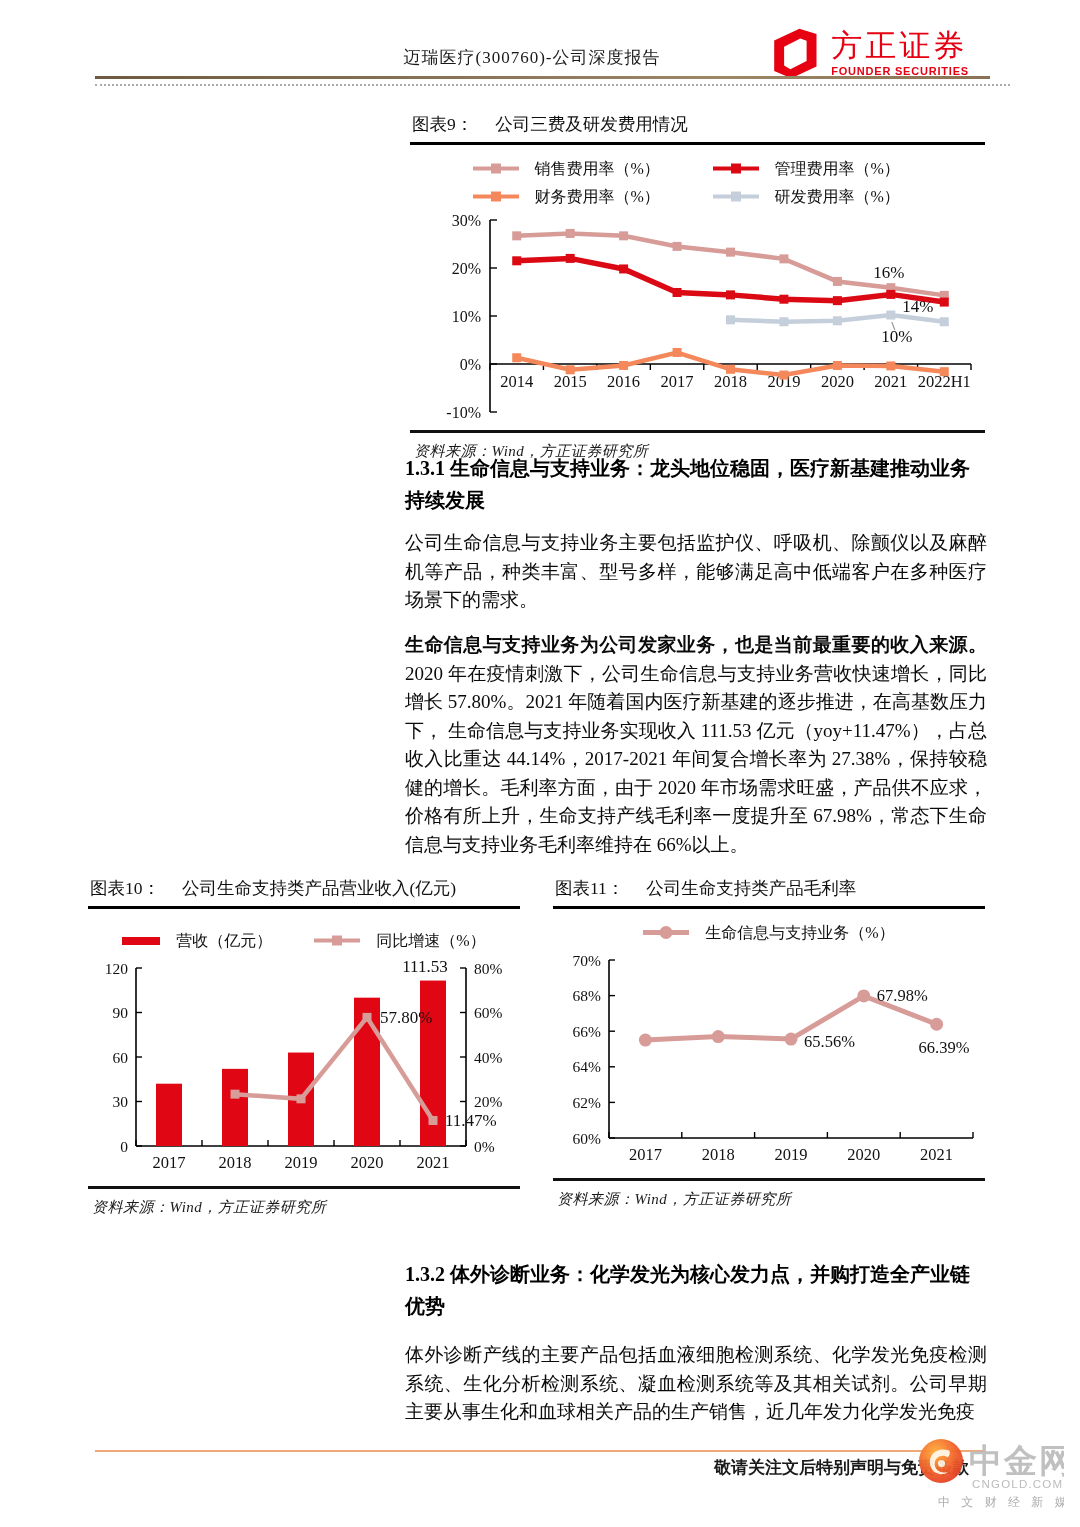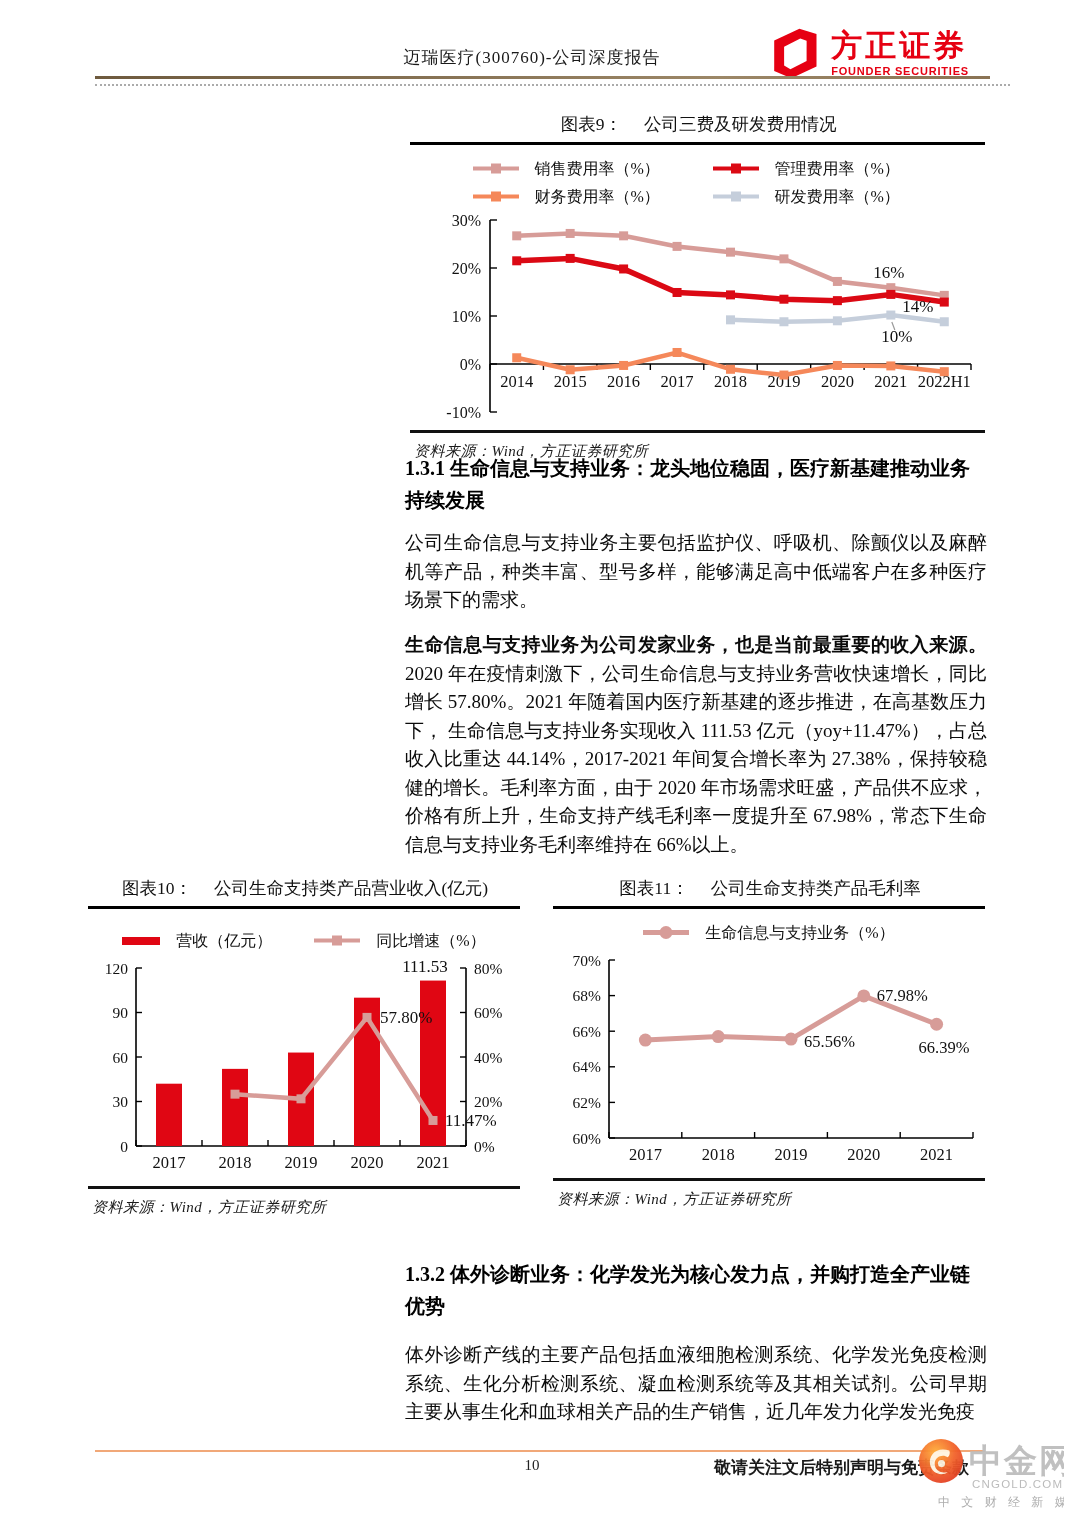--- a/index.html
+++ b/index.html
@@ -2,33 +2,33 @@
 <html><head>
 <meta charset="utf-8">
 <style>
   html,body{margin:0;padding:0;background:#fff;}
   .page{position:relative;width:1064px;height:1527px;background:#fff;overflow:hidden;
         font-family:"Liberation Serif","DejaVu Serif",serif;color:#111;}
   
   .header-title{position:absolute;left:0;right:0;top:46px;text-align:center;
                 font-size:17px;letter-spacing:1px;color:#1a1a1a;}
   .logo{position:absolute;right:95px;top:24px;display:flex;align-items:center;gap:10px;}
-  .logo-cn{font-size:31px;font-weight:bold;color:#E60012;letter-spacing:3px;
+  .logo-cn{font-size:31px;font-weight:normal;color:#E60012;letter-spacing:3px;
            font-family:"Liberation Sans",sans-serif;line-height:34px;}
   .logo-en{font-size:11px;font-weight:bold;color:#E60012;letter-spacing:0.8px;
            font-family:"Liberation Sans",sans-serif;margin-top:2px;}
   .rule-solid{position:absolute;left:95px;width:895px;top:76px;height:2.5px;
               background:linear-gradient(90deg,#6E5A3E,#9C8767 70%,#8a7354);}
   .rule-dotted{position:absolute;left:95px;width:915px;top:84px;border-top:2px dotted #ABABAB;}
   
   .fig{position:absolute;}
   .fig9{left:410px;top:112px;width:575px;}
   .fig10{left:88px;top:876px;width:432px;}
   .fig11{left:553px;top:876px;width:432px;}
-  .fig-title-row{font-size:17.5px;padding:0 0 6px 2px;border-bottom:3px solid #000;white-space:nowrap;text-align:center;}
+  .fig-title-row{font-size:17.5px;padding:0 0 6px 2px;border-bottom:3px solid #000;white-space:nowrap;}
   .fig-label{margin-right:22px;}
   .legend{display:flex;justify-content:center;align-items:center;}
   #legend-c9{display:grid;grid-template-columns:240px 210px;justify-content:center;margin-top:12px;row-gap:5px;}
   #legend-c10{margin-top:20px;gap:42px;}
   #legend-c11{margin-top:12px;}
   .legend-item{display:flex;align-items:center;gap:16px;font-size:16px;line-height:23px;white-space:nowrap;}
   .mount{margin-top:4px;}
   .mount svg text{font-family:"Liberation Serif","DejaVu Serif",serif;}
   .fig-bottom-rule{border-top:3px solid #111;margin-top:0px;}
   .fig-source{font-style:italic;font-size:15px;margin-top:9px;padding-left:4px;letter-spacing:0.5px;color:#1a1a1a;}
@@ -311,21 +311,20 @@
           <text x="365.59999999999997" y="105.25799999999998" text-anchor="start" font-size="16.5" fill="#111">66.39%</text>
         </svg></div>
     <div class="fig-bottom-rule"></div>
     <div class="fig-source">资料来源：Wind，方正证券研究所</div>
   </section>
 
   <h3 class="heading h132">1.3.2 体外诊断业务：化学发光为核心发力点，并购打造全产业链优势</h3>
   <p class="body-p p3">体外诊断产线的主要产品包括血液细胞检测系统、化学发光免疫检测系统、生化分析检测系统、凝血检测系统等及其相关试剂。公司早期主要从事生化和血球相关产品的生产销售，近几年发力化学发光免疫</p>
 
   <div class="footer-rule"></div>
-  <div class="page-number">10</div>
   <div class="disclaimer">敬请关注文后特别声明与免责条款</div>
 
   <div class="watermark">
     <div class="wm-top">
       <svg width="46" height="46" viewBox="0 0 44 44">
         <defs>
           <radialGradient id="wmg" cx="38%" cy="30%" r="80%">
             <stop offset="0%" stop-color="#FFB03A"></stop>
             <stop offset="55%" stop-color="#F2622B"></stop>
             <stop offset="100%" stop-color="#E03A22"></stop>

